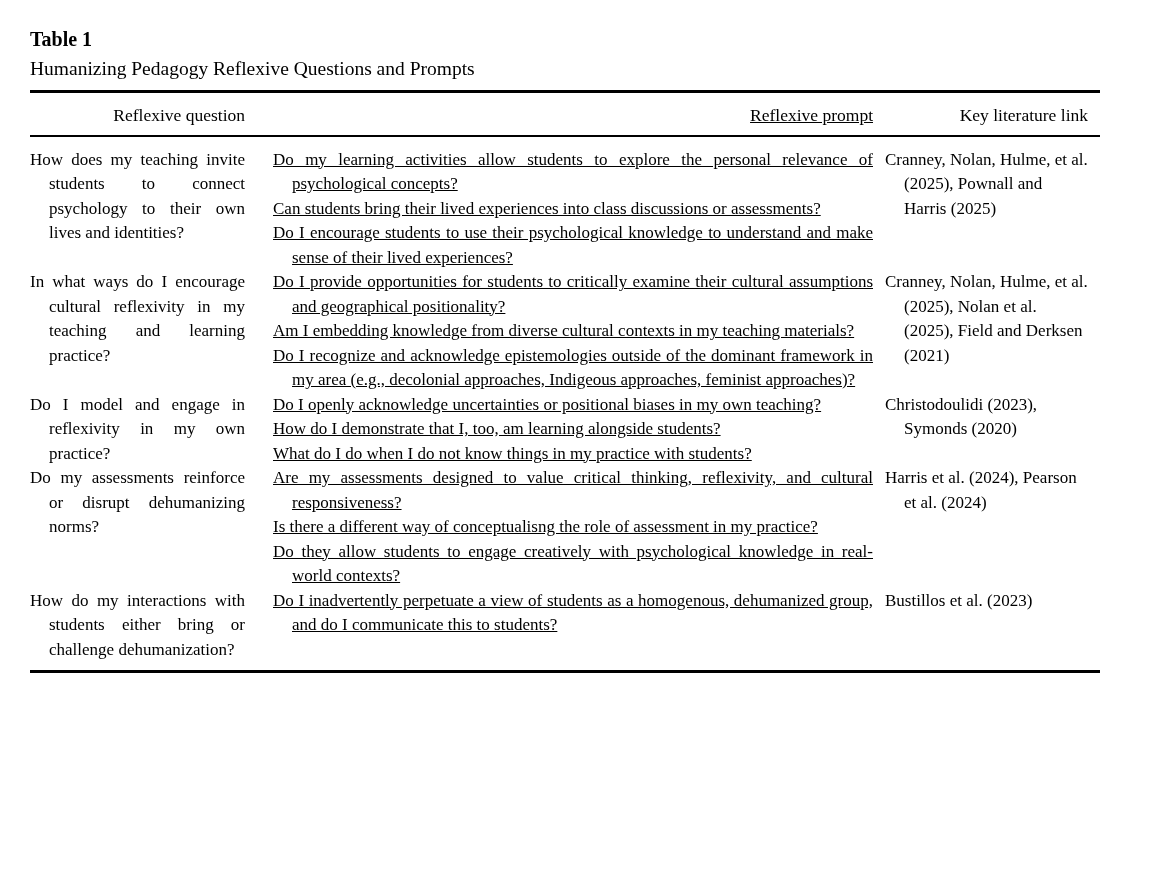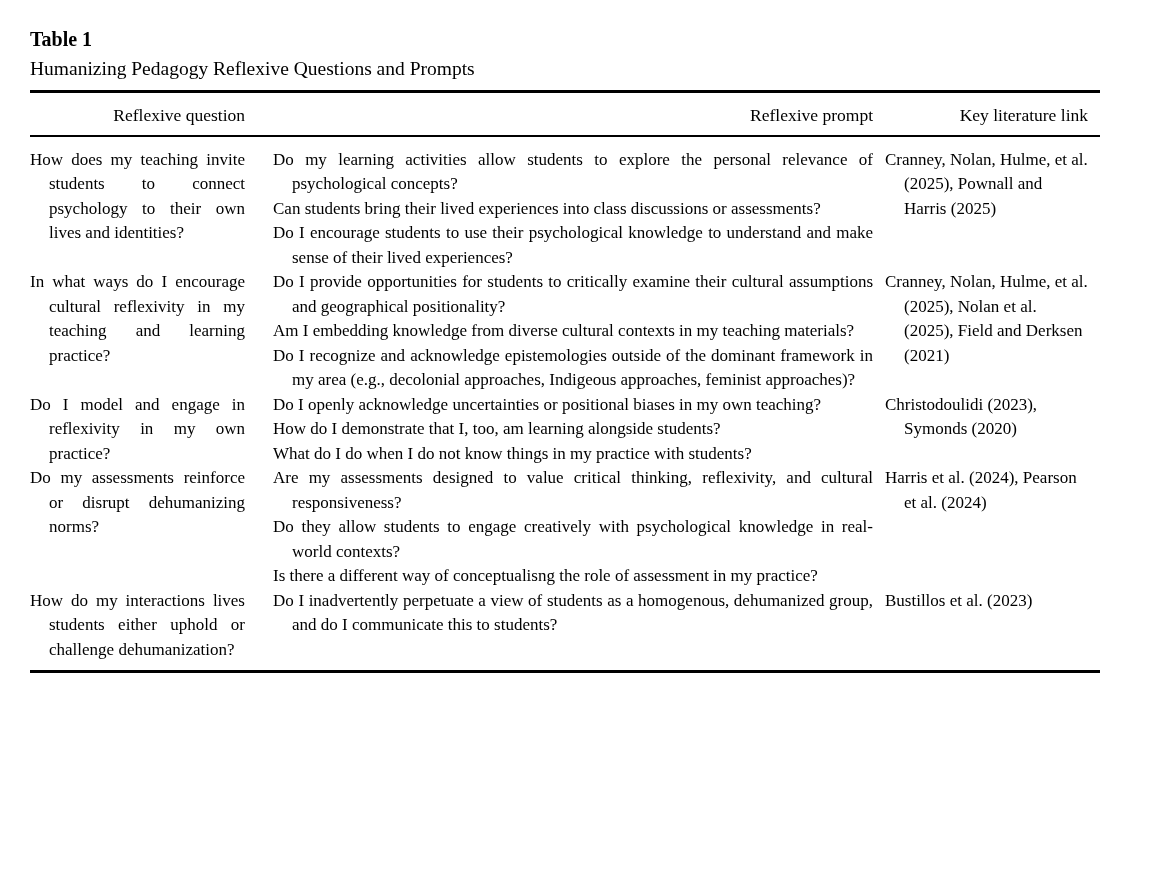--- a/index.html
+++ b/index.html
@@ -35,21 +35,21 @@
     display: flex;
     width: 1070px;
     padding: 10px 0 8px 0;
   }
   .header-row .col {
     text-align: right;
     font-size: 17.5px;
     line-height: 24px;
   }
   .col.q { width: 215px; margin-right: 28px; }
-  .col.p { width: 600px; margin-right: 12px; }
+  .col.p { width: 600px; margin-right: 12px; text-decoration: underline; }
   .col.l { width: 203px; }
 
   .tbody { width: 1070px; padding: 11px 0 8px 0; }
   .trow { display: flex; align-items: flex-start; }
   .cell { font-size: 17px; line-height: 24.5px; }
   .cell.q, .cell.l, .cell.p p {
     padding-left: 19px;
     text-indent: -19px;
   }
   .cell.q, .cell.p p { text-align: justify; }
@@ -99,27 +99,27 @@
           <p>Do I openly acknowledge uncertainties or positional biases in my own teaching?</p>
           <p>How do I demonstrate that I, too, am learning alongside students?</p>
           <p>What do I do when I do not know things in my practice with students?</p>
         </div>
         <div class="col l cell">Christodoulidi (2023), Symonds (2020)</div>
       </div>
       <div class="trow">
         <div class="col q cell">Do my assessments reinforce or disrupt dehumanizing norms?</div>
         <div class="col p cell">
           <p>Are my assessments designed to value critical thinking, reflexivity, and cultural responsiveness?</p>
+          <p>Is there a different way of conceptualisng the role of assessment in my practice?</p>
           <p>Do they allow students to engage creatively with psychological knowledge in real-world contexts?</p>
-          <p>Is there a different way of conceptualisng the role of assessment in my practice?</p>
         </div>
         <div class="col l cell">Harris et al. (2024), Pearson et al. (2024)</div>
       </div>
       <div class="trow">
-        <div class="col q cell">How do my interactions lives students either uphold or challenge dehumanization?</div>
+        <div class="col q cell">How do my interactions with students either bring or challenge dehumanization?</div>
         <div class="col p cell">
           <p>Do I inadvertently perpetuate a view of students as a homogenous, dehumanized group, and do I communicate this to students?</p>
         </div>
         <div class="col l cell">Bustillos et al. (2023)</div>
       </div>
     </div>
 
   <div class="rule thick"></div>
 
 </div>

